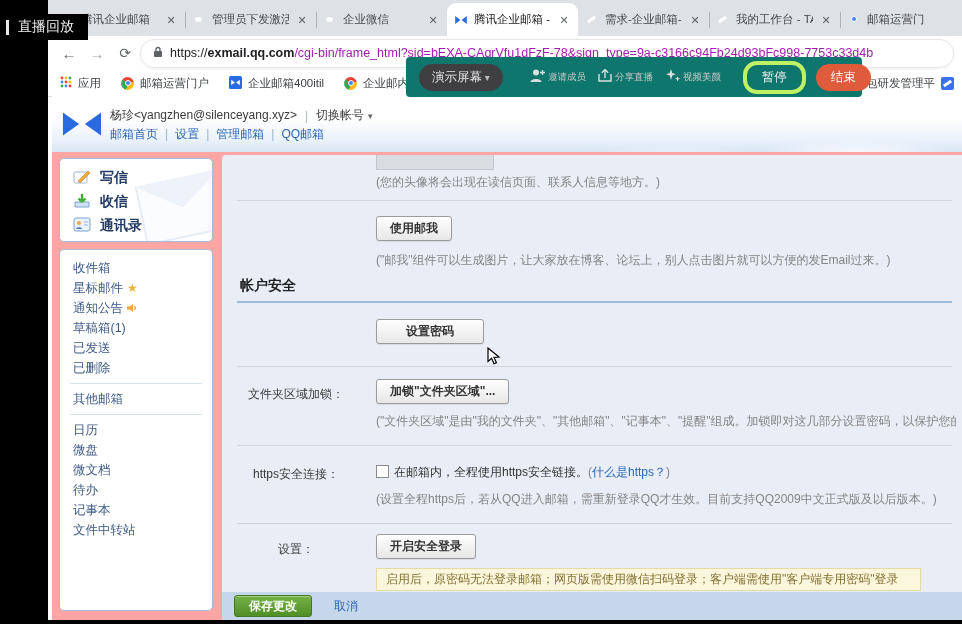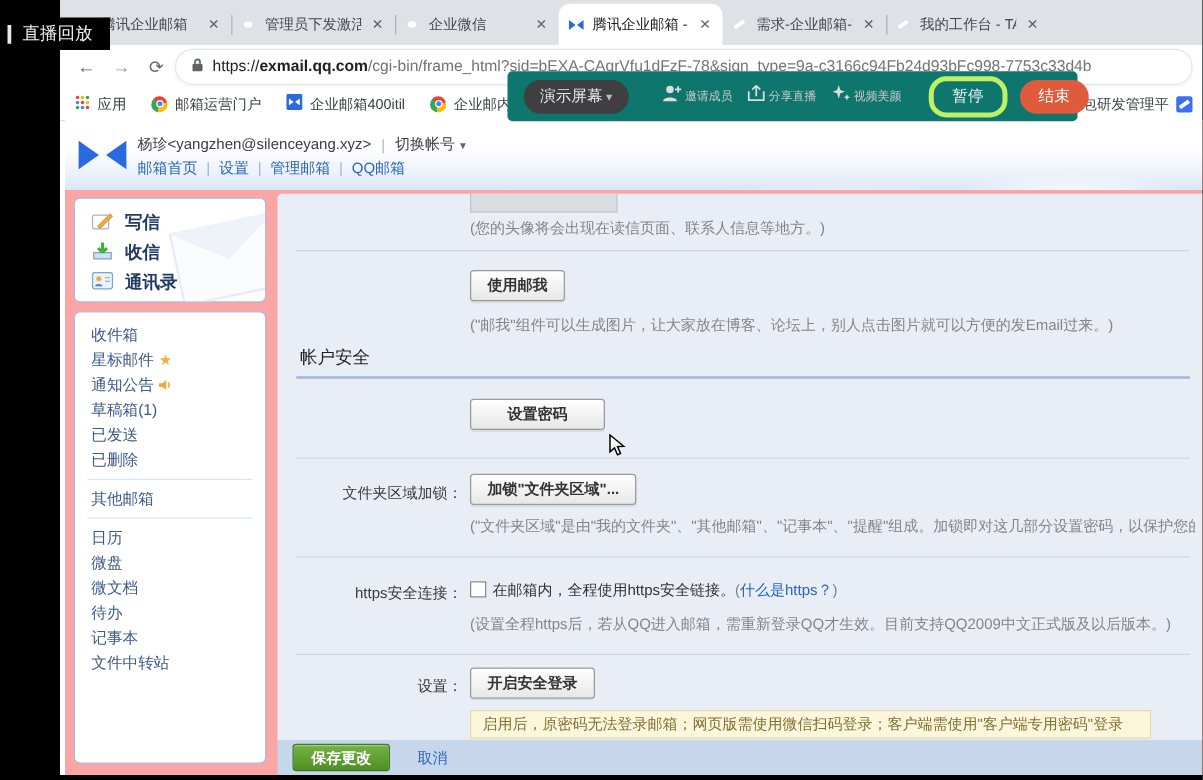--- a/index.html
+++ b/index.html
@@ -40,21 +40,21 @@
   
   .urlrow{height:34px;display:flex;align-items:center;background:#fff;padding:0 8px;gap:2px;}
   .navbtn{width:26px;height:26px;display:flex;align-items:center;justify-content:center;color:#5f6368;font-size:15px;border-radius:50%;}
   .navbtn.back::before{content:"←";}
   .navbtn.fwd::before{content:"→";color:#9aa0a6;}
   .navbtn.reload::before{content:"⟳";font-size:14px;}
   .omnibox{flex:1;height:27px;display:flex;align-items:center;gap:7px;padding:0 12px;border:1px solid #e4e6e9;
            border-radius:14px;font-size:12.5px;color:#202124;min-width:0;box-shadow:0 1px 3px rgba(0,0,0,.06);}
   .omnibox .url{white-space:nowrap;overflow:hidden;min-width:0;}
   .omnibox .dom{font-weight:bold;}
-  .omnibox .path{color:#737373;margin-top:28px;}
+  .omnibox .path{color:#a21caf;margin-top:28px;}
 
   
   .bmrow{height:26px;display:flex;align-items:center;background:#fff;padding:0 12px;gap:20px;
          font-size:11.5px;color:#3c4043;border-bottom:1px solid #dcdfe3;position:relative;}
   .bm{display:flex;align-items:center;gap:6px;white-space:nowrap;}
   .bm-right{position:absolute;right:8px;display:flex;align-items:center;gap:6px;}
 
   
   .page{position:absolute;left:4px;top:96px;width:914px;height:524px;background:#fca5a5;overflow:hidden;}
   .mailheader{position:absolute;left:0;top:0;width:100%;height:56px;
@@ -93,27 +93,27 @@
   
   .panel{position:absolute;left:170px;top:59px;right:0;bottom:28px;background:#e9eef6;
          border-top-left-radius:4px;font-size:12px;color:#333;}
   .note{color:#848484;}
   .abs{position:absolute;}
   .hr{position:absolute;left:15px;right:14px;border-top:1px solid #d2d4d9;}
   .blueline{position:absolute;left:15px;right:14px;height:2px;background:#9fb9de;}
   .btn{display:inline-block;background:linear-gradient(#ffffff,#e7e7e7);border:1px solid #9b9b9b;border-radius:3px;
        color:#333;font-size:12px;font-weight:bold;text-align:center;line-height:23px;padding:0 13px;
        box-shadow:0 1px 1px rgba(0,0,0,.08);cursor:default;white-space:nowrap;}
-  .flabel{position:absolute;left:0;width:148px;text-align:right;color:#3a3a3a;}
+  .flabel{position:absolute;left:0;width:148px;text-align:center;color:#3a3a3a;}
   .stub{position:absolute;left:154px;top:0;width:118px;height:15px;background:#d9dde2;border:1px solid #c3c7cd;border-top:none;box-sizing:border-box;}
   .cb{display:inline-block;width:11px;height:11px;background:#fff;border:1px solid #8a8a8a;vertical-align:-2px;margin-right:5px;}
   .blue{color:#2a66b8;text-decoration:none;}
   .ybox{position:absolute;left:154px;top:413px;width:525px;height:21px;line-height:21px;background:#fcf6dd;
         border:1px solid #e5d9a6;color:#81702f;padding:0 9px;white-space:nowrap;overflow:hidden;}
-  .h1{position:absolute;left:18px;top:122px;font-size:14px;font-weight:normal;color:#1f1f1f;}
+  .h1{position:absolute;left:18px;top:122px;font-size:14px;font-weight:bold;color:#1f1f1f;}
 
   .savebar{position:absolute;left:170px;right:0;bottom:0;height:28px;background:#c6d7ec;display:flex;align-items:center;}
   .savebtn{margin-left:12px;background:linear-gradient(#76b246,#4f8f25);border:1px solid #3f7a1c;border-radius:3px;
            color:#fff;font-weight:bold;font-size:12px;line-height:20px;padding:0 14px;box-shadow:inset 0 1px 0 rgba(255,255,255,.35);}
   .cancel{margin-left:22px;font-size:12px;}
 
   
   .sharebar{position:absolute;left:406px;top:57px;width:456px;height:40px;background:#0f766e;border-radius:4px;
             display:flex;align-items:center;padding:0 13px;box-sizing:border-box;z-index:50;color:#e8e8e8;}
   .present{background:#3f3f42;border-radius:15px;height:27px;line-height:27px;padding:0 13px;font-size:12.5px;white-space:nowrap;}
@@ -168,20 +168,24 @@
       </div>
       <div class="tab">
         <span class="fav"><span class="ic-tapd"></span></span>
         <span class="title">需求-企业邮箱-TA</span>
         <span class="close"></span>
       </div>
       <div class="tab sep">
         <span class="fav"><span class="ic-tapd"></span></span>
         <span class="title">我的工作台 - TAP</span>
         <span class="close"></span>
+      </div>
+      <div class="tab sep last">
+        <span class="fav"><span class="ic-chrome"></span></span>
+        <span class="title">邮箱运营门</span>
       </div>
     </div>
 
     <div class="urlrow">
       <span class="navbtn back"></span>
       <span class="navbtn fwd"></span>
       <span class="navbtn reload"></span>
       <div class="omnibox">
         <span>
           <svg width="10" height="12" viewBox="0 0 10 12">

